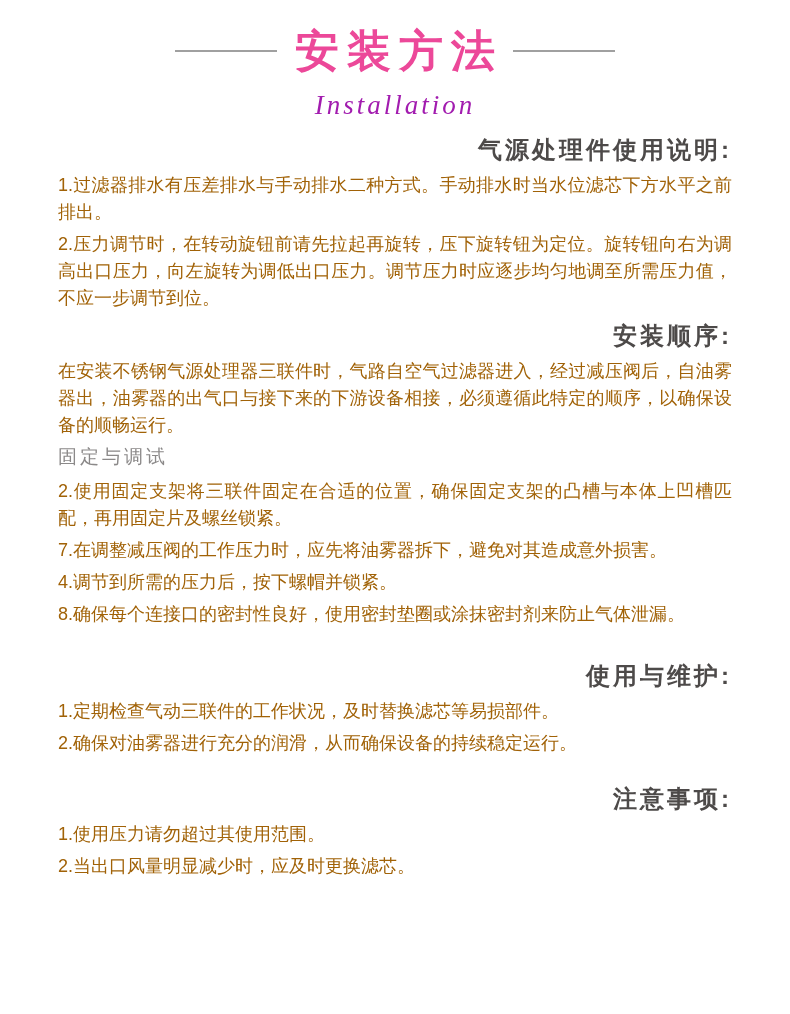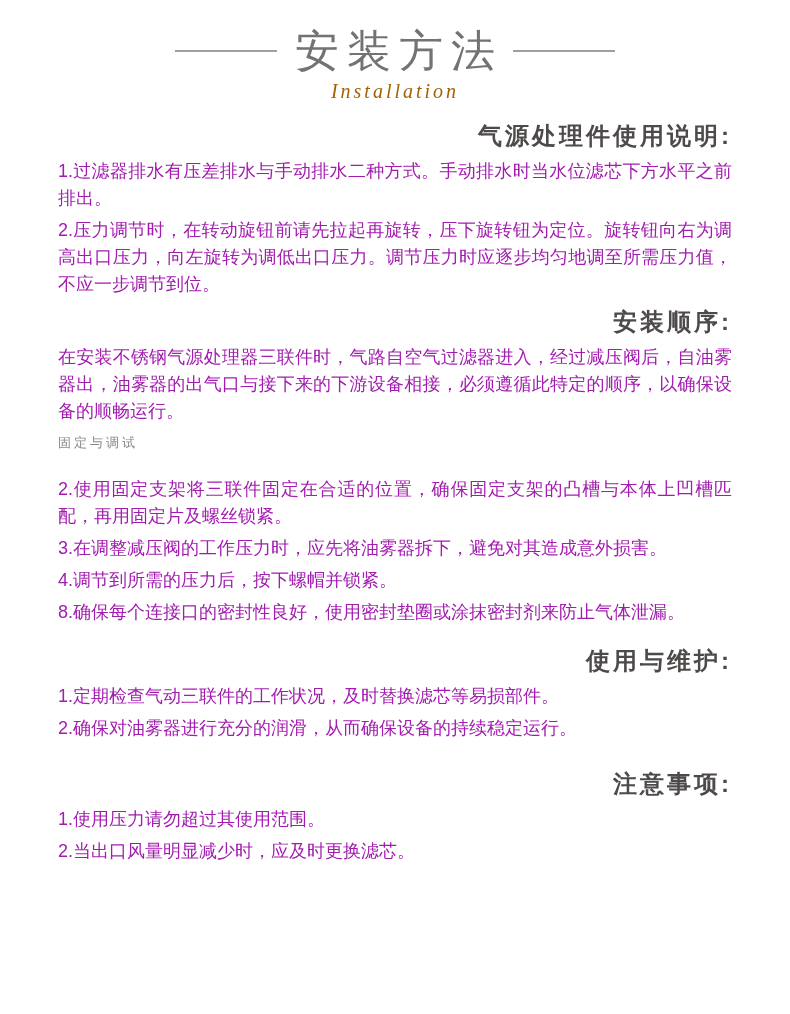--- a/index.html
+++ b/index.html
@@ -27,64 +27,64 @@
   }
   .title-rule {
     width: 102px;
     height: 2px;
     background: #a0a0a0;
     flex: 0 0 auto;
   }
   .page-title {
     font-size: 44px;
     line-height: 50px;
-    font-weight: 400;
-    color: #737373;
+    font-weight: 700;
+    color: #ec4899;
     letter-spacing: 8px;
     text-indent: 8px; 
     white-space: nowrap;
   }
   .page-subtitle {
-    margin-top: 0;
+    margin-top: 14px;
     font-family: "Liberation Serif", "DejaVu Serif", serif;
     font-style: italic;
-    font-size: 20px;
+    font-size: 27px;
     line-height: 30px;
-    color: #a16207;
+    color: #a21caf;
     letter-spacing: 3px;
   }
   
   .section-heading {
     font-size: 24px;
     line-height: 32px;
     font-weight: 700;
     color: #4d4a49;
     letter-spacing: 3px;
     margin-bottom: 6px;
     text-align: right;
   }
   .mt-usage  { margin-top: 14px; }
   .mt-order  { margin-top: 8px; }
-  .mt-maint  { margin-top: 19px; }
+  .mt-maint  { margin-top: 32px; }
   .mt-notes  { margin-top: 26px; }
   .para {
     font-size: 18px;
     line-height: 27px;
-    color: #a21caf;
+    color: #a16207;
     margin-bottom: 5px;
     text-align: justify;
     text-justify: inter-ideograph;
   }
   .sub-heading {
-    font-size: 13px;
+    font-size: 19px;
     line-height: 26px;
     font-weight: 400;
     color: #8b8989;
     letter-spacing: 3px;
-    margin: 2px 0 20px 0;
+    margin: 2px 0 8px 0;
   }
 </style>
 </head>
 <body>
 
 <div class="page">
 
   <header class="doc-header">
     <div class="title-row">
       <span class="title-rule"></span>
@@ -98,21 +98,21 @@
     <h2 class="section-heading mt-usage">气源处理件使用说明:</h2>
     <p class="para">1.过滤器排水有压差排水与手动排水二种方式。手动排水时当水位滤芯下方水平之前排出。</p>
     <p class="para">2.压力调节时，在转动旋钮前请先拉起再旋转，压下旋转钮为定位。旋转钮向右为调高出口压力，向左旋转为调低出口压力。调节压力时应逐步均匀地调至所需压力值，不应一步调节到位。</p>
   </section>
 
   <section>
     <h2 class="section-heading mt-order">安装顺序:</h2>
     <p class="para">在安装不锈钢气源处理器三联件时，气路自空气过滤器进入，经过减压阀后，自油雾器出，油雾器的出气口与接下来的下游设备相接，必须遵循此特定的顺序，以确保设备的顺畅运行。</p>
     <h3 class="sub-heading">固定与调试</h3>
     <p class="para">2.使用固定支架将三联件固定在合适的位置，确保固定支架的凸槽与本体上凹槽匹配，再用固定片及螺丝锁紧。</p>
-    <p class="para">3.在调整减压阀的工作压力时，应先将油雾器拆下，避免对其造成意外损害。</p>
+    <p class="para">7.在调整减压阀的工作压力时，应先将油雾器拆下，避免对其造成意外损害。</p>
     <p class="para">4.调节到所需的压力后，按下螺帽并锁紧。</p>
     <p class="para">8.确保每个连接口的密封性良好，使用密封垫圈或涂抹密封剂来防止气体泄漏。</p>
   </section>
 
   <section>
     <h2 class="section-heading mt-maint">使用与维护:</h2>
     <p class="para">1.定期检查气动三联件的工作状况，及时替换滤芯等易损部件。</p>
     <p class="para">2.确保对油雾器进行充分的润滑，从而确保设备的持续稳定运行。</p>
   </section>
 

